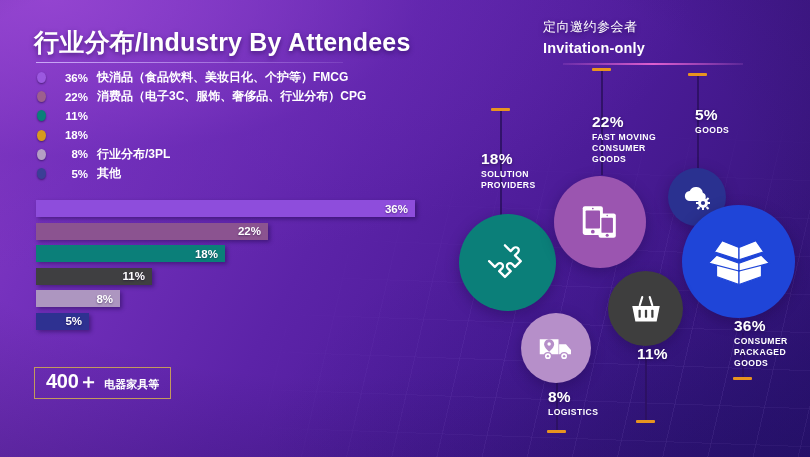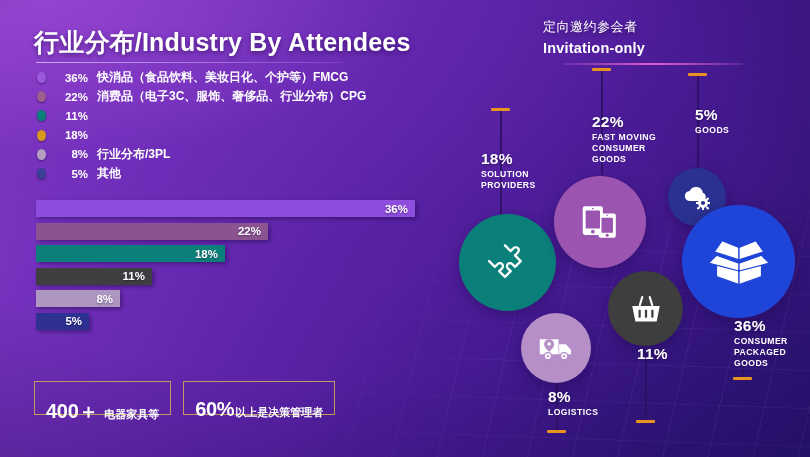--- a/index.html
+++ b/index.html
@@ -66,21 +66,21 @@
   }
   .bar span{
     color:#ffffff;font-size:11.5px;font-weight:bold;padding-right:7px;
     text-shadow:0 1px 2px rgba(20,5,50,.45);
   }
 
   
   .stats{position:absolute;left:34px;top:367px;display:flex;gap:12px;}
   .stat{
     border:1px solid #c39a5c;height:32px;display:flex;align-items:baseline;
-    padding:16px 11px;box-sizing:border-box;white-space:nowrap;margin-top:14px;
+    padding:0 11px;box-sizing:border-box;white-space:nowrap;
   }
   .stat .big{color:#ffffff;font-size:20px;font-weight:bold;letter-spacing:-.3px;}
   .stat .sml{color:#ffffff;font-size:11px;font-weight:bold;margin-left:6px;}
   .stat .sml.tight{margin-left:1px;}
 
   
   .right{position:absolute;left:470px;top:0;width:340px;height:457px;}
   .rtitle-cn{
     position:absolute;left:543px;top:18px;width:220px;
     color:#ffffff;font-size:13px;font-weight:normal;letter-spacing:.5px;
@@ -182,24 +182,20 @@
           <div class="bar" style="width:53px;background:#2e3191">
             <span>5%</span>
           </div>
         </div>
       </div>
 
     <div class="stats" id="stats">
         <div class="stat">
           <span class="big">400＋</span>
           <span class="sml">电器家具等</span>
-        </div>
-        <div class="stat">
-          <span class="big">60%</span>
-          <span class="sml tight">以上是决策管理者</span>
         </div>
       </div>
   </div>
 
   <div class="right"></div>
 
   <div class="rtitle-cn">定向邀约参会者</div>
   <div class="rtitle-en">Invitation-only</div>
   <div class="rtitle-rule"></div>
 

